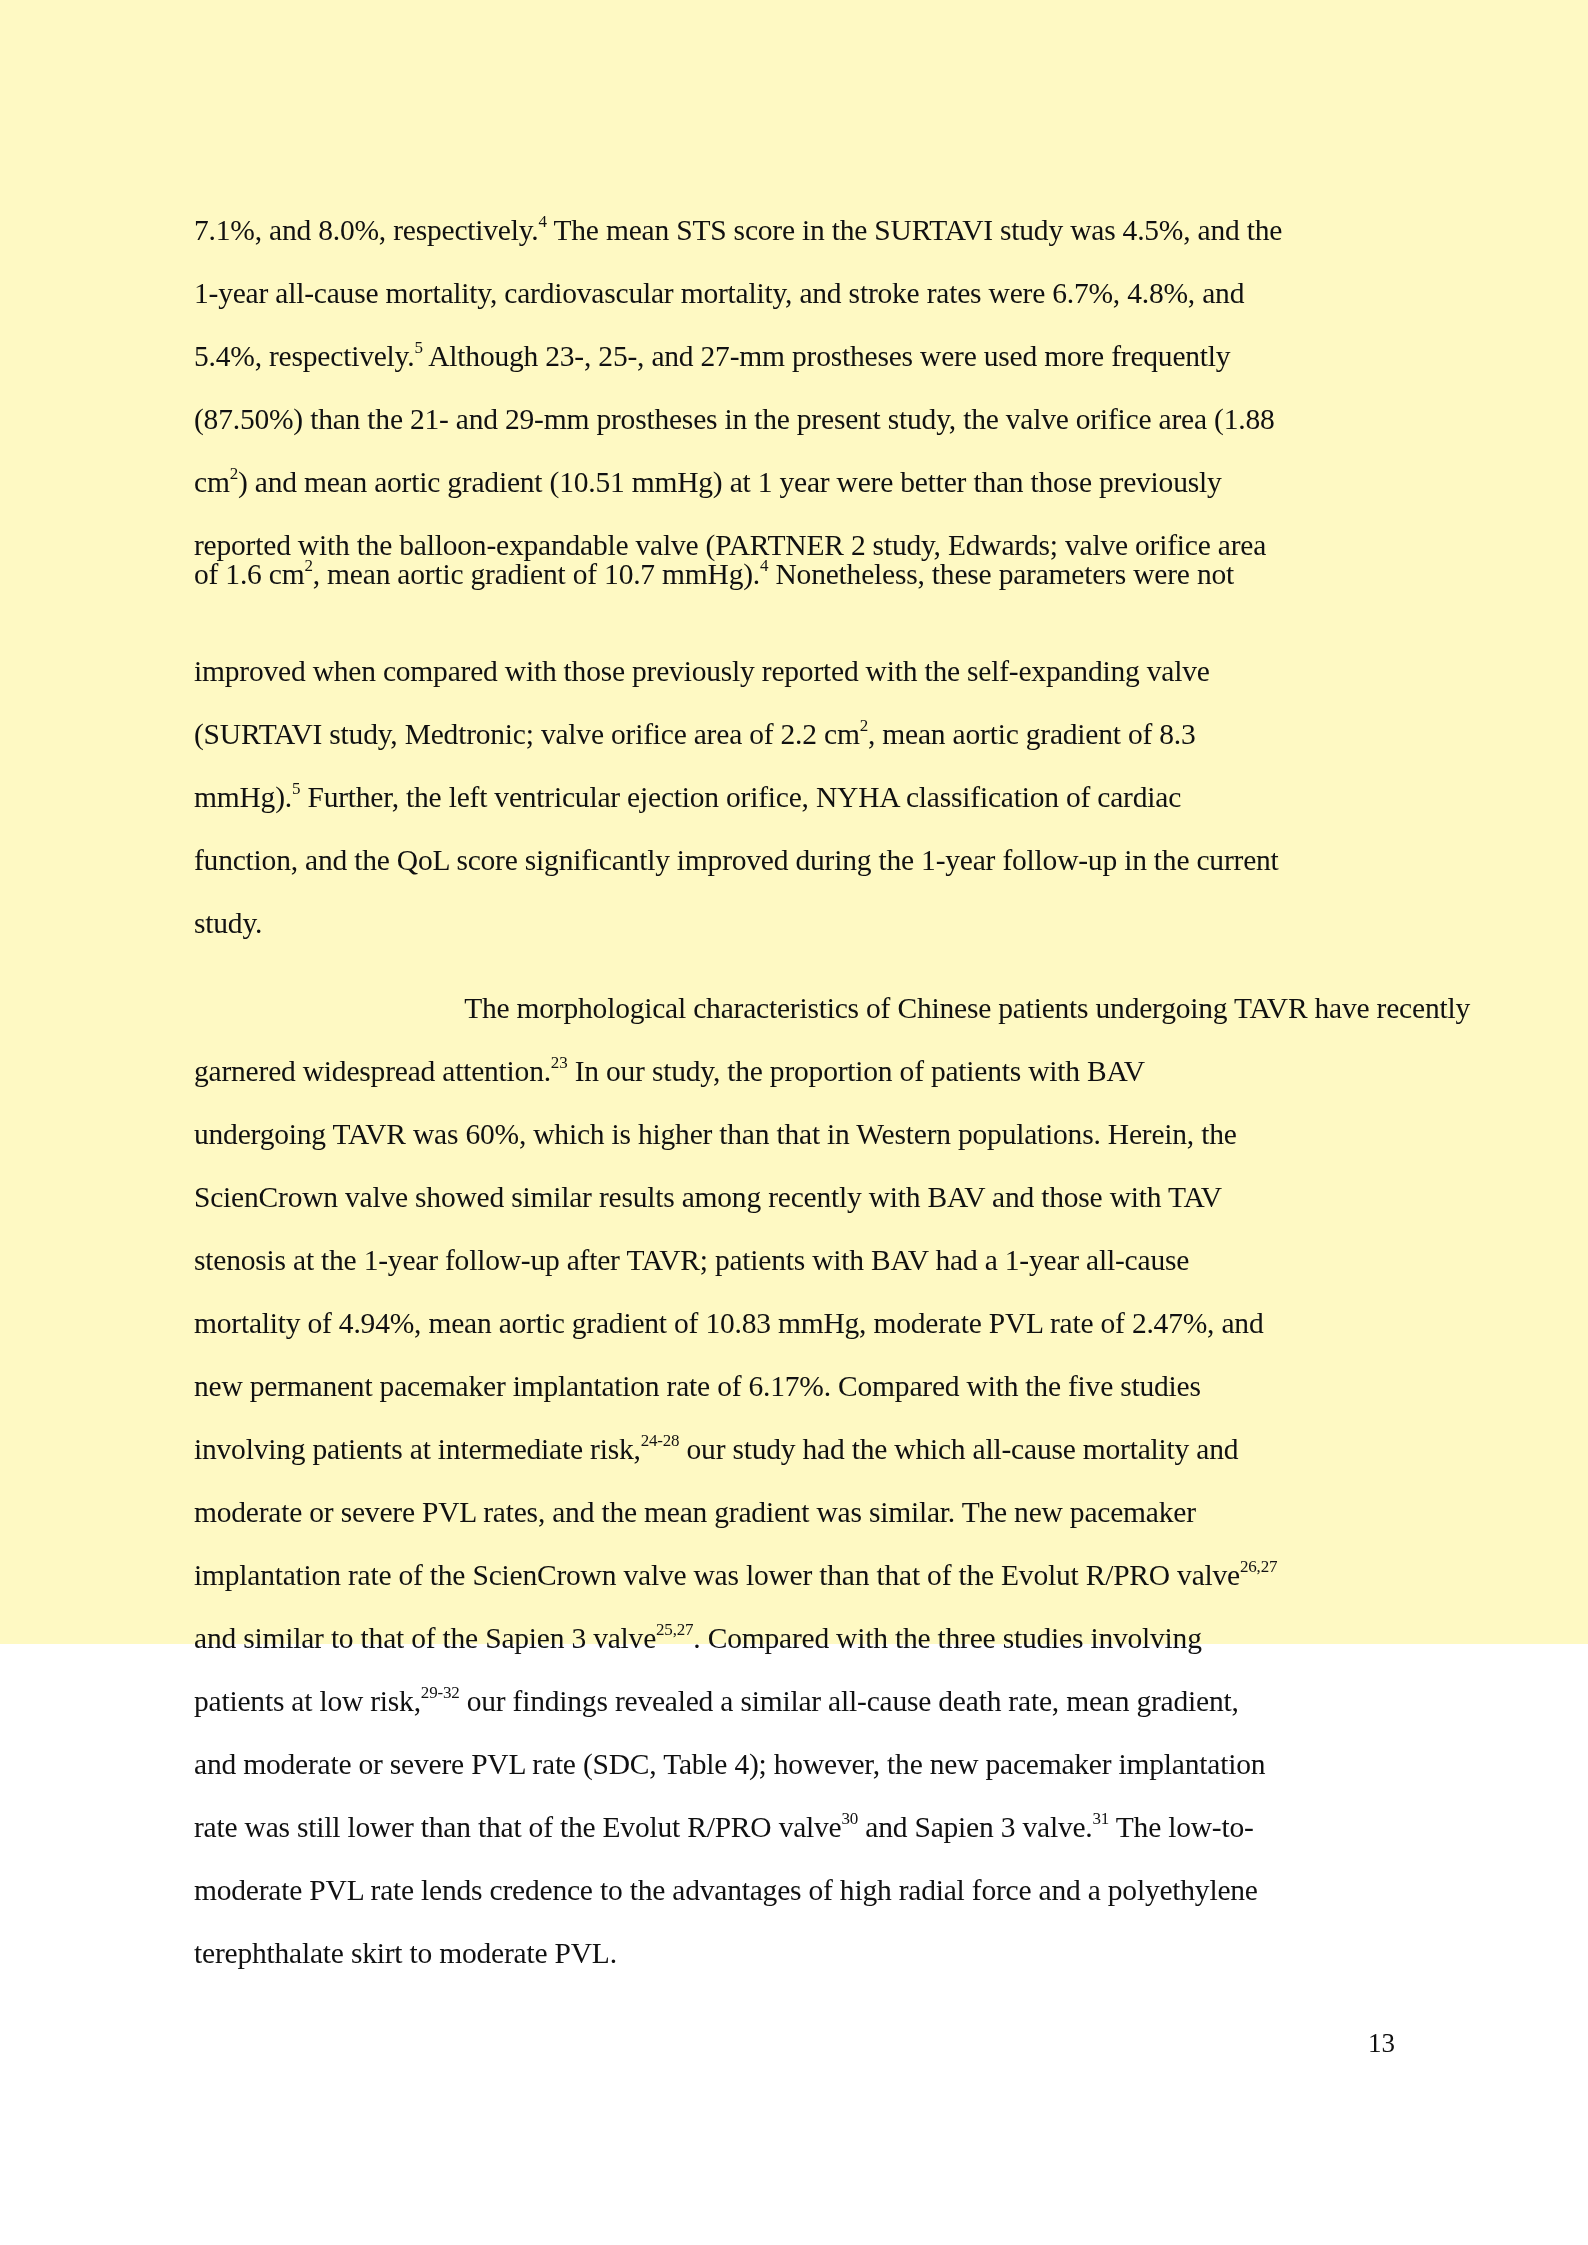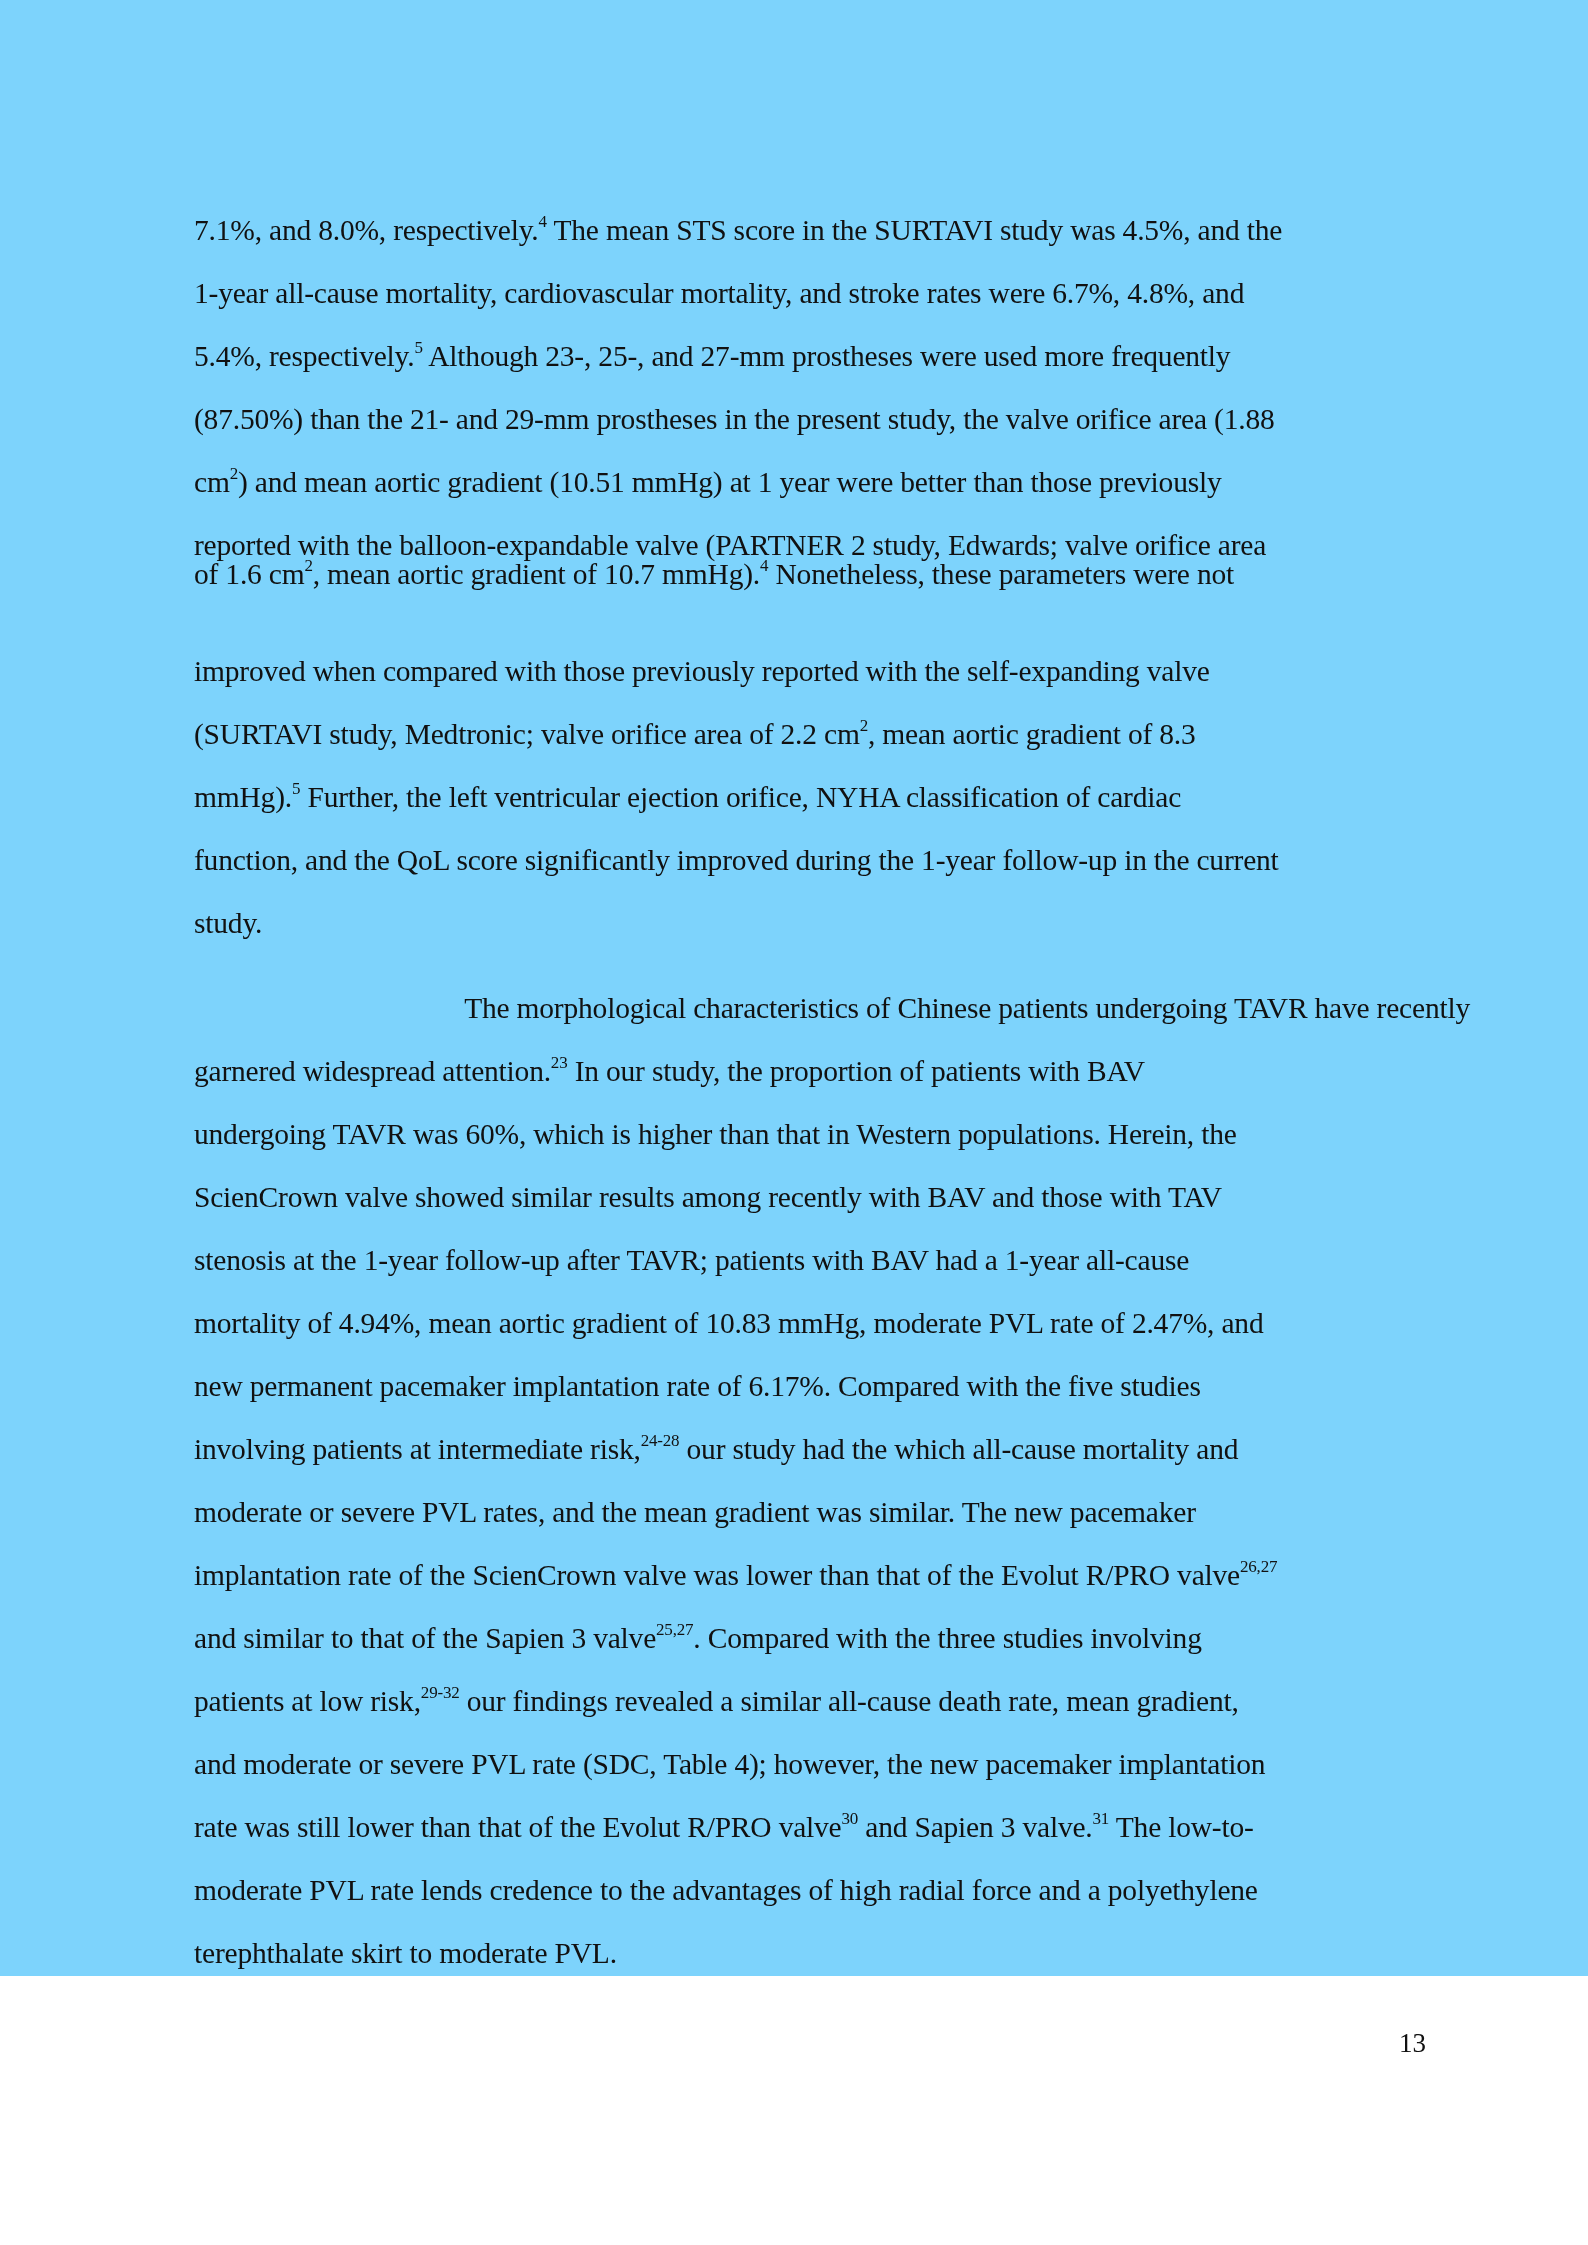--- a/index.html
+++ b/index.html
@@ -1,24 +1,24 @@
 <!DOCTYPE html>
 <html><head>
 <meta charset="utf-8">
 <style>
   html,body{margin:0;padding:0;background:#ffffff;}
   body{width:1588px;height:2245px;position:relative;overflow:hidden;}
-  .page{position:absolute;left:0;top:0;width:1588px;height:1976px;background:#7dd3fc;}
+  .page{position:absolute;left:0;top:0;width:1588px;height:1644px;background:#fef9c3;}
   .line{position:absolute;left:194px;width:1220px;white-space:nowrap;
         font-family:"Liberation Serif","DejaVu Serif",serif;font-size:29.5px;color:#111;
         line-height:36px;letter-spacing:-0.2px;}
   .indent{left:250px;text-align:right;}
   sup{font-size:17px;line-height:0;vertical-align:0;position:relative;top:-13px;}
   .pageno{position:absolute;left:1368px;top:2028px;font-family:"Liberation Serif","DejaVu Serif",serif;
-          font-size:27px;color:#111;margin-left:31px;}
+          font-size:27px;color:#111;}
 </style>
 </head>
 <body>
 
 <div class="page">
 
   <div>
     <div class="line" style="top:212px"><span>7.1%, and 8.0%, respectively.</span><sup>4</sup><span> The mean STS score in the SURTAVI study was 4.5%, and the</span></div>
     <div class="line" style="top:275px"><span>1-year all-cause mortality, cardiovascular mortality, and stroke rates were 6.7%, 4.8%, and</span></div>
     <div class="line" style="top:338px"><span>5.4%, respectively.</span><sup>5</sup><span> Although 23-, 25-, and 27-mm prostheses were used more frequently</span></div>

